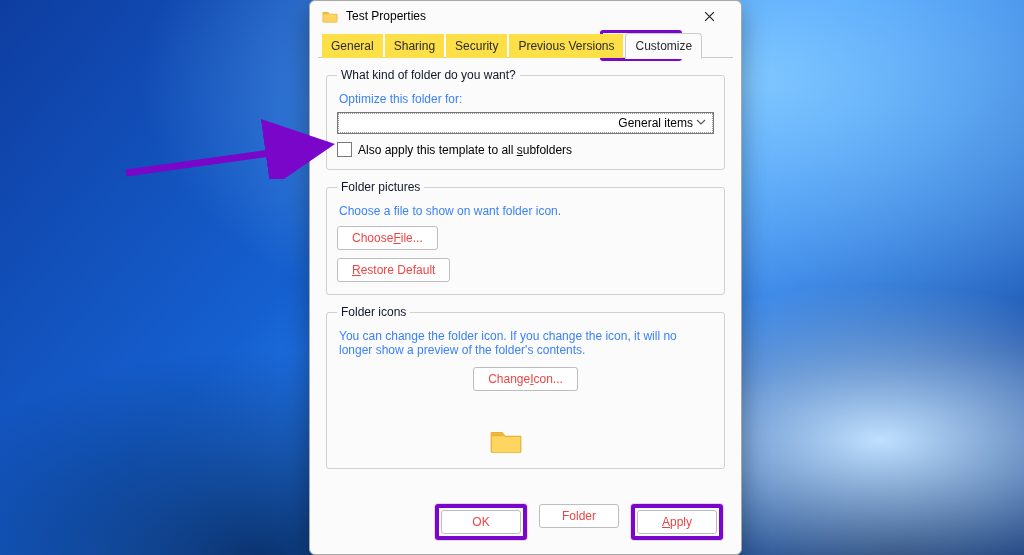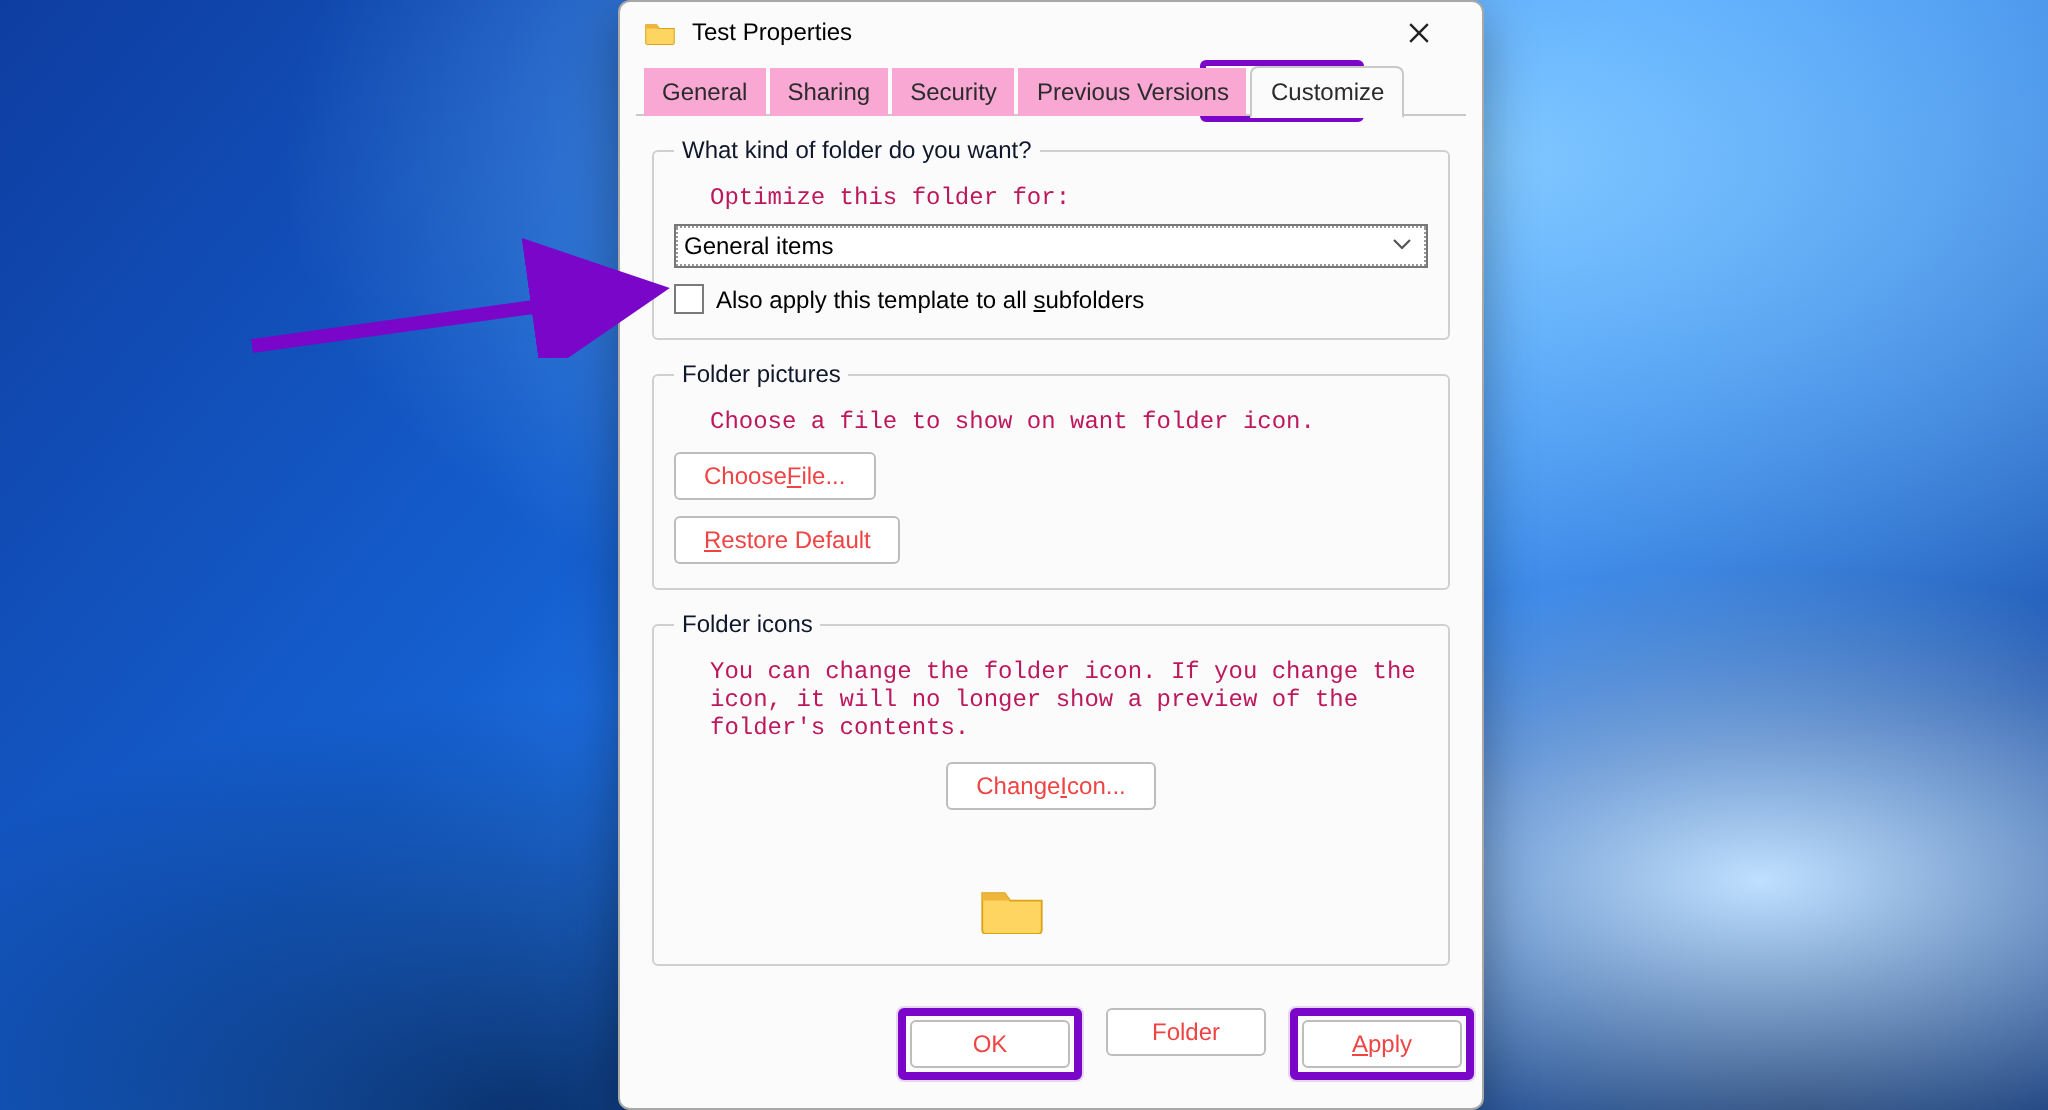--- a/index.html
+++ b/index.html
@@ -62,21 +62,21 @@
   }
   .tabstrip::after {
     content: "";
     position: absolute;
     left: 8px; right: 8px; bottom: 0;
     height: 1px;
     background: #c9c9c9;
   }
   .tab {
     padding: 5px 9px 5px 9px;
-    background: #f9a8d4;
+    background: #fde047;
     color: #2b2b2b;
     position: relative;
     z-index: 1;
   }
   .tab.active {
     background: #fbfbfb;
     border: 1px solid #c9c9c9;
     border-bottom: 1px solid #fbfbfb;
     border-radius: 4px 4px 0 0;
     margin-bottom: -1px;
@@ -94,35 +94,35 @@
     border: 1px solid #d0d0d0;
     border-radius: 3px;
     margin: 0 0 10px 0;
     padding: 8px 10px 12px 10px;
   }
   legend {
     font-size: 12px;
     color: #0f172a;
     padding: 0 4px;
   }
-  .label { color: #be185d; margin: 2px 0 6px 18px; font-family: Liberation Mono, monospace; }
+  .label { color: #3b82f6; margin: 2px 0 6px 2px; }
   .underline { text-decoration: underline; }
   .combo {
     width: 100%;
     height: 22px;
     border: 1px solid #777;
     background: #fff;
     display: flex;
     align-items: center;
     box-sizing: border-box;
     padding: 0 4px;
     outline: 1px dotted rgba(0,0,0,.4);
     outline-offset: -2px;
   }
-  .combo .txt { flex: 1; font-size: 12px; color: #000; }
+  .combo .txt { flex: 1; font-size: 12px; color: #000; text-align: right; }
   .combo .chev { width: 16px; text-align: center; color: #444; }
   .checkbox-row { display: flex; align-items: center; gap: 6px; margin-top: 8px; }
   .checkbox {
     width: 13px; height: 13px; border: 1px solid #7a7a7a; background: #fff;
     display: inline-block;
   }
   .btn {
     height: 24px;
     padding: 0 14px;
     background: #ffffff;
@@ -135,21 +135,21 @@
     justify-content: center;
     min-width: 82px;
     box-sizing: border-box;
     cursor: default;
   }
   .btn-row { display: flex; gap: 10px; margin-top: 8px; }
   .icons-row { display: flex; align-items: center; gap: 18px; margin-top: 10px; flex-direction: column; }
   .bottom-buttons {
     position: absolute;
     bottom: 14px;
-    right: 4px;
+    right: 18px;
     display: flex;
     gap: 12px;
   }
   .bottom-buttons .btn { min-width: 80px; }
   .hl-wrap { padding: 2px; display: inline-flex; }
   .hl-wrap.highlight-box { border-width: 4px; }
   
   .arrow {
     position: absolute;
     left: -190px;

